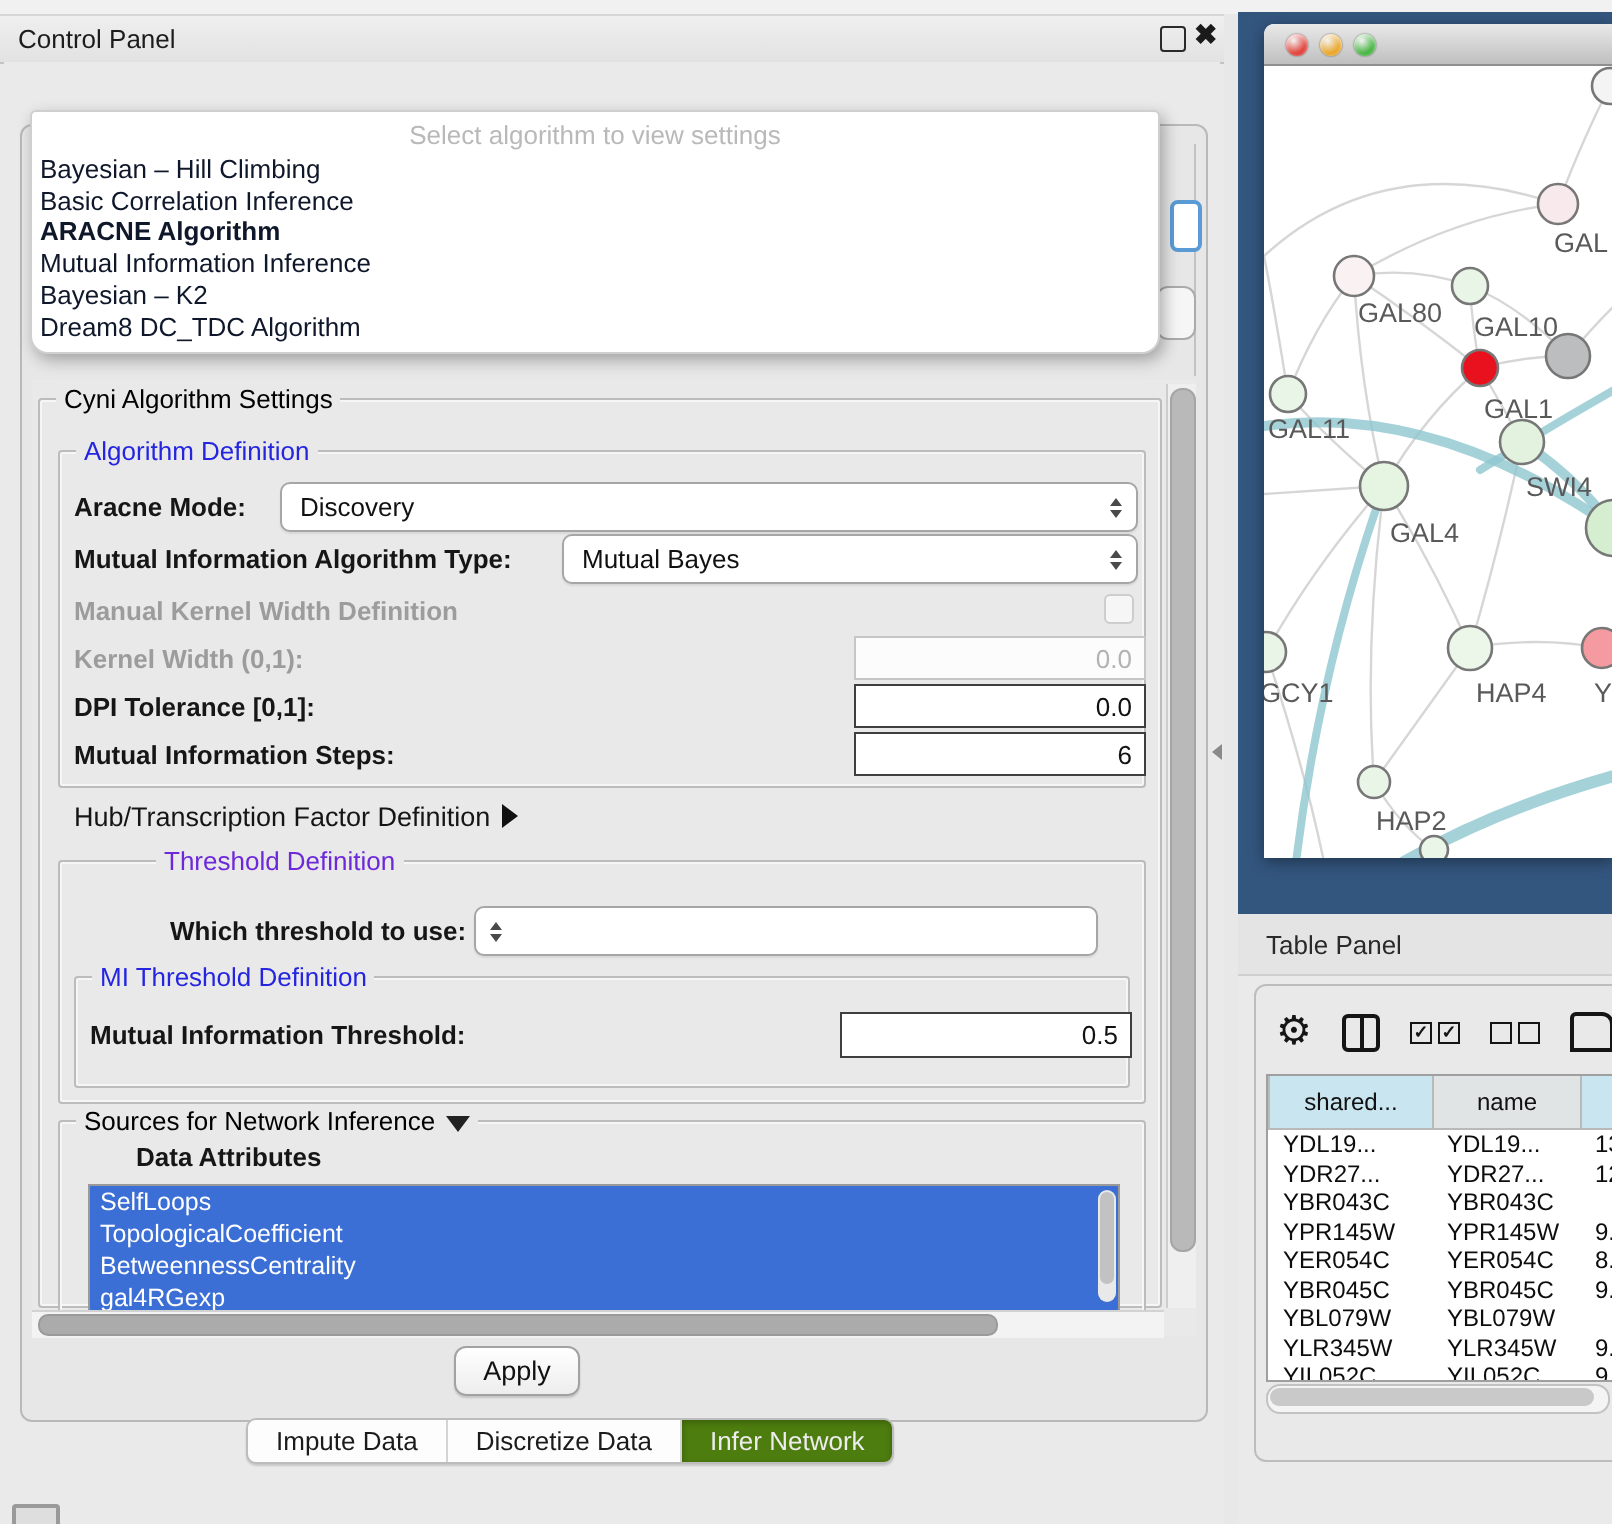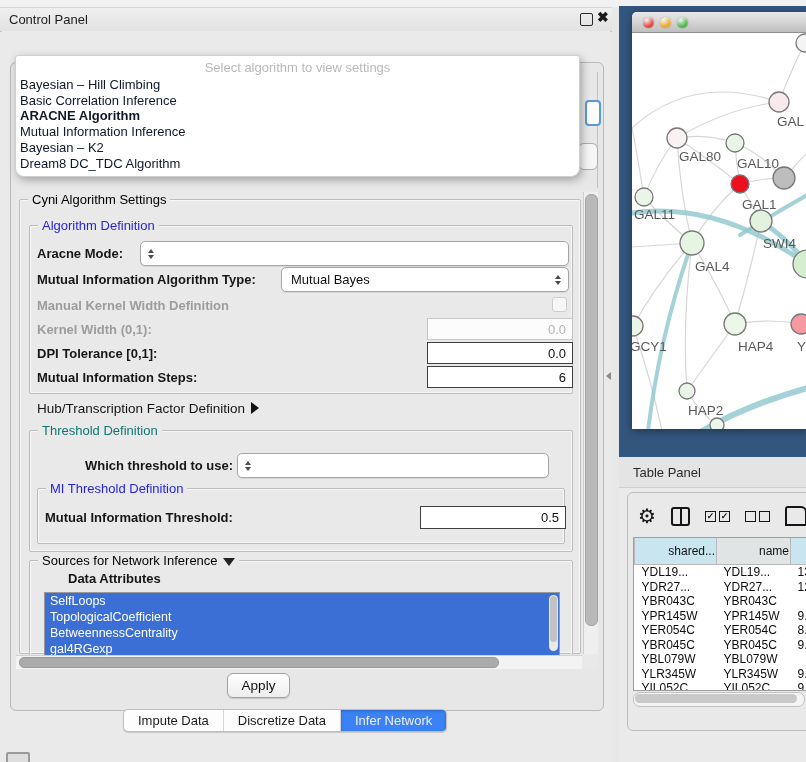--- a/index.html
+++ b/index.html
@@ -15,21 +15,21 @@
   #cp-title{font-size:13px;color:#1c1c1c;padding-left:9px;}
   #cp-float{left:580px;top:13px;width:11px;height:11px;border:1.5px solid #2a2a2a;border-radius:2px;background:transparent;}
   #cp-close{left:597px;top:9px;font-size:14px;font-weight:bold;color:#1a1a1a;}
 
   
   #top-tabs{left:78px;top:36px;height:22px;display:flex;background:#fdfdfd;border:1px solid #c2c2c2;
             border-radius:6px;overflow:hidden;box-shadow:0 1px 1px rgba(0,0,0,.12);}
   .tab{display:flex;align-items:center;justify-content:center;gap:5px;font-size:13px;color:#1b1b1b;
        padding:0 14px;border-right:1px solid #d4d4d4;white-space:nowrap;}
   .tab:last-child{border-right:none;}
-  .tab.sel{background:#3b82f6;color:#ededed;box-shadow:inset 0 1px 3px rgba(0,0,0,.25);}
+  .tab.sel{background:#4d7c0f;color:#ededed;box-shadow:inset 0 1px 3px rgba(0,0,0,.25);}
 
   
   #cp-outer{left:2px;top:31px;width:608px;height:707px;background:#eaeaea;}
   #cp-inner{left:10px;top:62px;width:592px;height:647px;background:#e7e7e7;border:1px solid #b9b9b9;border-radius:6px;}
 
   
   .frag-vline{left:597px;top:72px;width:1px;height:116px;background:#c2c2c2;}
   .frag-blue{left:585px;top:100px;width:12px;height:22px;border:2px solid #5a9bd5;border-radius:4px;background:#fff;}
   .frag-combo{left:578px;top:143px;width:18px;height:25px;border:1px solid #ababab;border-radius:6px;background:#f6f6f6;}
 
@@ -38,21 +38,21 @@
               border-radius:3px 3px 9px 9px;box-shadow:2px 3px 8px rgba(0,0,0,.30);z-index:40;padding-top:3px;}
   #algo-placeholder{text-align:center;color:#b9b9b9;font-size:13px;height:18px;line-height:18px;}
   .algo-item{font-size:13px;color:#0f172a;line-height:15.7px;padding-left:4px;white-space:nowrap;}
   .algo-item.bold{font-weight:bold;}
 
   
   #settings{left:16px;top:190px;width:582px;height:478px;background:#e9e9e9;overflow:hidden;}
   .group{position:absolute;border:1px solid #bcbcbc;border-radius:2px;box-shadow:inset 0 0 0 1px #f6f6f6;}
   .legend{position:absolute;top:-8px;left:8px;background:#e9e9e9;padding:0 4px;font-size:13px;white-space:nowrap;}
   .legend.blue{color:#2525e0;}
-  .legend.green{color:#0f766e;}
+  .legend.green{color:#6d28d9;margin-left:40px;}
   .lbl{position:absolute;font-size:13px;font-weight:bold;color:#161616;white-space:nowrap;}
   .lbl.dis{color:#9c9c9c;}
   .combo{position:absolute;display:flex;align-items:center;background:#fff;border:1px solid #a6a6a6;
          border-radius:5px;font-size:13px;color:#111;box-shadow:0 1px 1px rgba(0,0,0,.08);}
   .combo .txt{flex:1;padding-left:9px;}
   .spin{display:flex;flex-direction:column;align-items:center;gap:2px;padding:0 7px;align-self:stretch;justify-content:center;}
   .spin i{display:block;width:0;height:0;border-left:3.5px solid transparent;border-right:3.5px solid transparent;}
   .spin .up{border-bottom:4px solid #4a4a4a;}
   .spin .dn{border-top:4px solid #4a4a4a;}
   .num{position:absolute;background:#fff;border:1px solid #3f3f3f;font-size:13px;color:#111;
@@ -106,21 +106,21 @@
   #tp-toolbar{position:absolute;left:10px;top:8px;width:169px;height:30px;display:flex;align-items:center;gap:15px;overflow:hidden;}
   .gear{font-size:20px;color:#151515;line-height:20px;}
   .ic-split{width:17px;height:15px;border:2px solid #151515;border-radius:3px;position:relative;}
   .ic-split::after{content:"";position:absolute;left:50%;top:0;width:2px;height:100%;background:#151515;}
   .cb-pair{display:flex;gap:3px;}
   .cb-sm{width:9px;height:9px;border:1.5px solid #151515;font-size:9px;line-height:9px;text-align:center;color:#151515;font-weight:bold;}
   .ic-partial{width:18px;height:16px;border:2px solid #151515;border-radius:3px 6px 0 0;flex:none;}
 
   #tbl{position:absolute;left:5px;top:44px;width:172px;height:152px;background:#fff;border:1px solid #9f9f9f;border-right:none;overflow:hidden;}
   #tbl table{border-collapse:collapse;table-layout:fixed;width:224px;}
-  #tbl th{height:24px;font-size:12px;font-weight:normal;color:#111;border:1px solid #b9b9b9;border-top:none;text-align:right;}
+  #tbl th{height:24px;font-size:12px;font-weight:normal;color:#111;border:1px solid #b9b9b9;border-top:none;text-align:center;}
   #tbl td{height:14.5px;font-size:12px;color:#0d0d0d;padding:0 0 0 7px;white-space:nowrap;overflow:hidden;}
   #tbl-hscroll{position:absolute;left:5px;top:199px;width:170px;height:13px;background:#f4f4f4;border:1px solid #c2c2c2;border-radius:7px;}
   #tbl-hthumb{position:absolute;left:1px;top:1px;width:162px;height:9px;background:#c9c9c9;border-radius:5px;}
 
   svg text{font-family:"Liberation Sans","DejaVu Sans",sans-serif;}
 </style>
 </head>
 <body>
 
 <div id="stage">
@@ -181,20 +181,21 @@
 
     <div class="group" style="left:3px;top:9px;width:560px;height:453px;">
       <span class="legend">Cyni Algorithm Settings</span>
     </div>
 
     <div class="group" style="left:13px;top:35px;width:542px;height:167px;">
       <span class="legend blue">Algorithm Definition</span>
     </div>
     <span class="lbl" style="left:21px;top:56px;">Aracne Mode:</span>
     <div class="combo" style="left:124px;top:51px;width:427px;height:23px;">
+      <span class="txt">Discovery</span>
       <span class="spin">
           <i class="up"></i>
           <i class="dn"></i>
         </span>
     </div>
     <span class="lbl" style="left:21px;top:82px;">Mutual Information Algorithm Type:</span>
     <div class="combo" style="left:265px;top:77px;width:286px;height:23px;">
       <span class="txt">Mutual Bayes</span>
       <span class="spin">
           <i class="up"></i>

